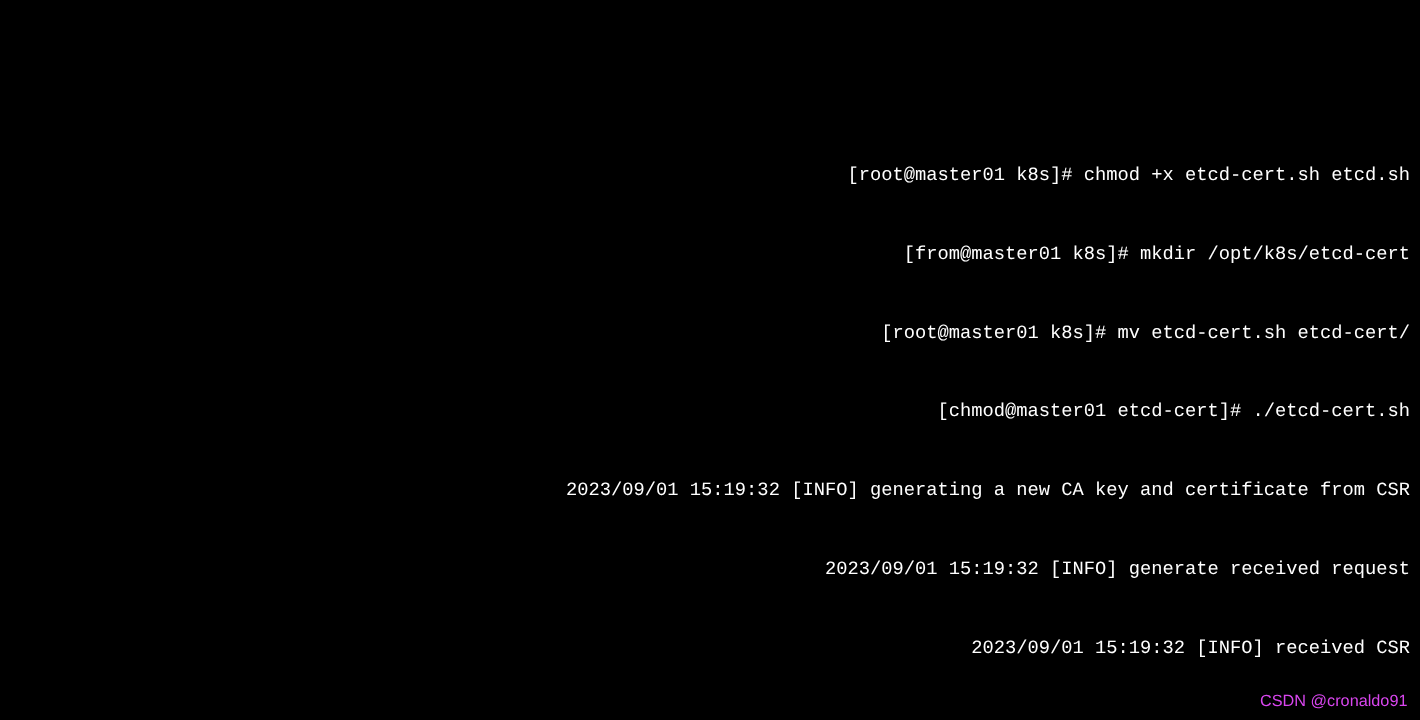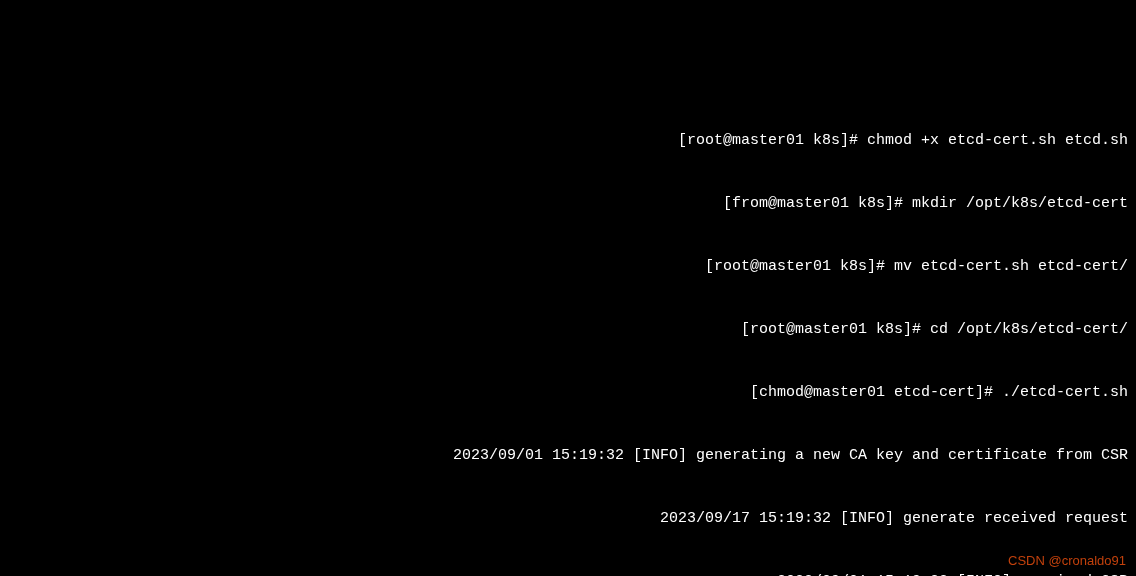--- a/index.html
+++ b/index.html
@@ -25,38 +25,37 @@
       white-space: pre-wrap;
     }
     .line {
       display: block;
       text-align: right;
     }
     .watermark {
       position: absolute;
       bottom: 6px;
       right: 10px;
-      color: #c2410c;
+      color: #d946ef;
       font-size: 13px;
       font-family: Arial, sans-serif;
     }
   </style>
 </head>
 <body>
 
 
 
 <div class="terminal">
   <span class="line">[root@master01 k8s]# chmod +x etcd-cert.sh etcd.sh</span>
   <span class="line">[from@master01 k8s]# mkdir /opt/k8s/etcd-cert</span>
   <span class="line">[root@master01 k8s]# mv etcd-cert.sh etcd-cert/</span>
-  <span class="line">[root@master01 k8s]# cd /opt/k8s/etcd-cert/</span>
   <span class="line">[chmod@master01 etcd-cert]# ./etcd-cert.sh</span>
   <span class="line">2023/09/01 15:19:32 [INFO] generating a new CA key and certificate from CSR</span>
-  <span class="line">2023/09/17 15:19:32 [INFO] generate received request</span>
+  <span class="line">2023/09/01 15:19:32 [INFO] generate received request</span>
   <span class="line">2023/09/01 15:19:32 [INFO] received CSR</span>
   
   
   
   
   
   
   
   
   

